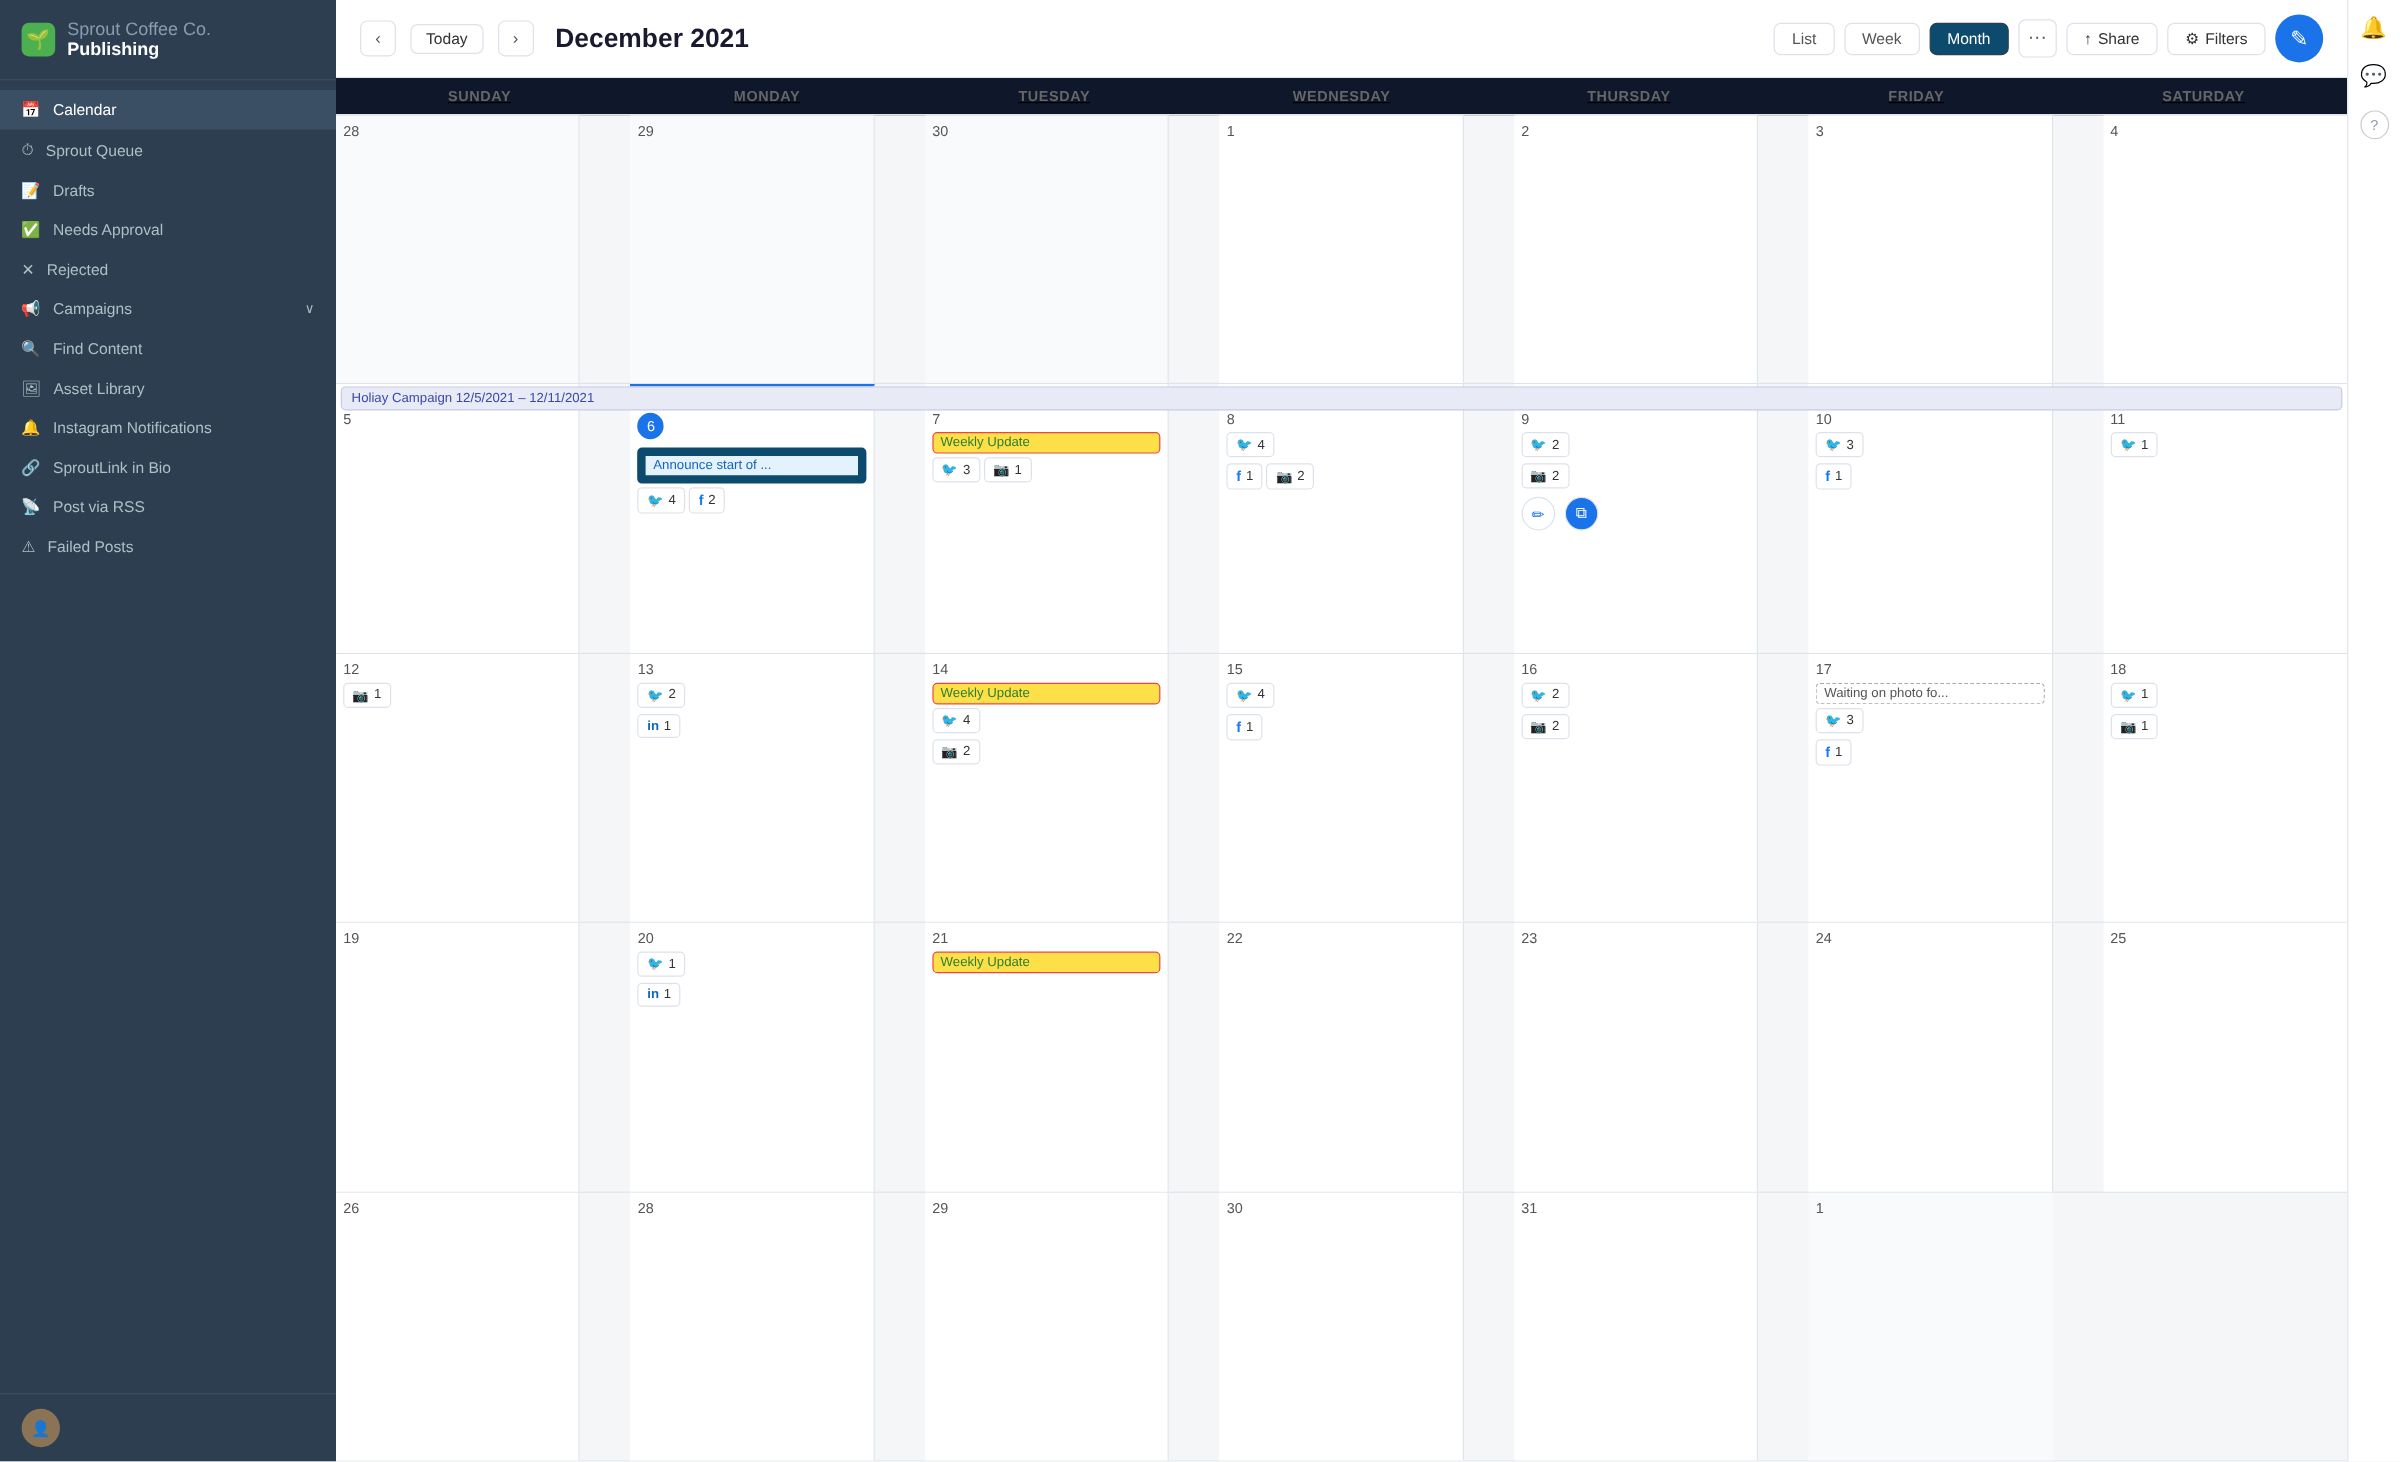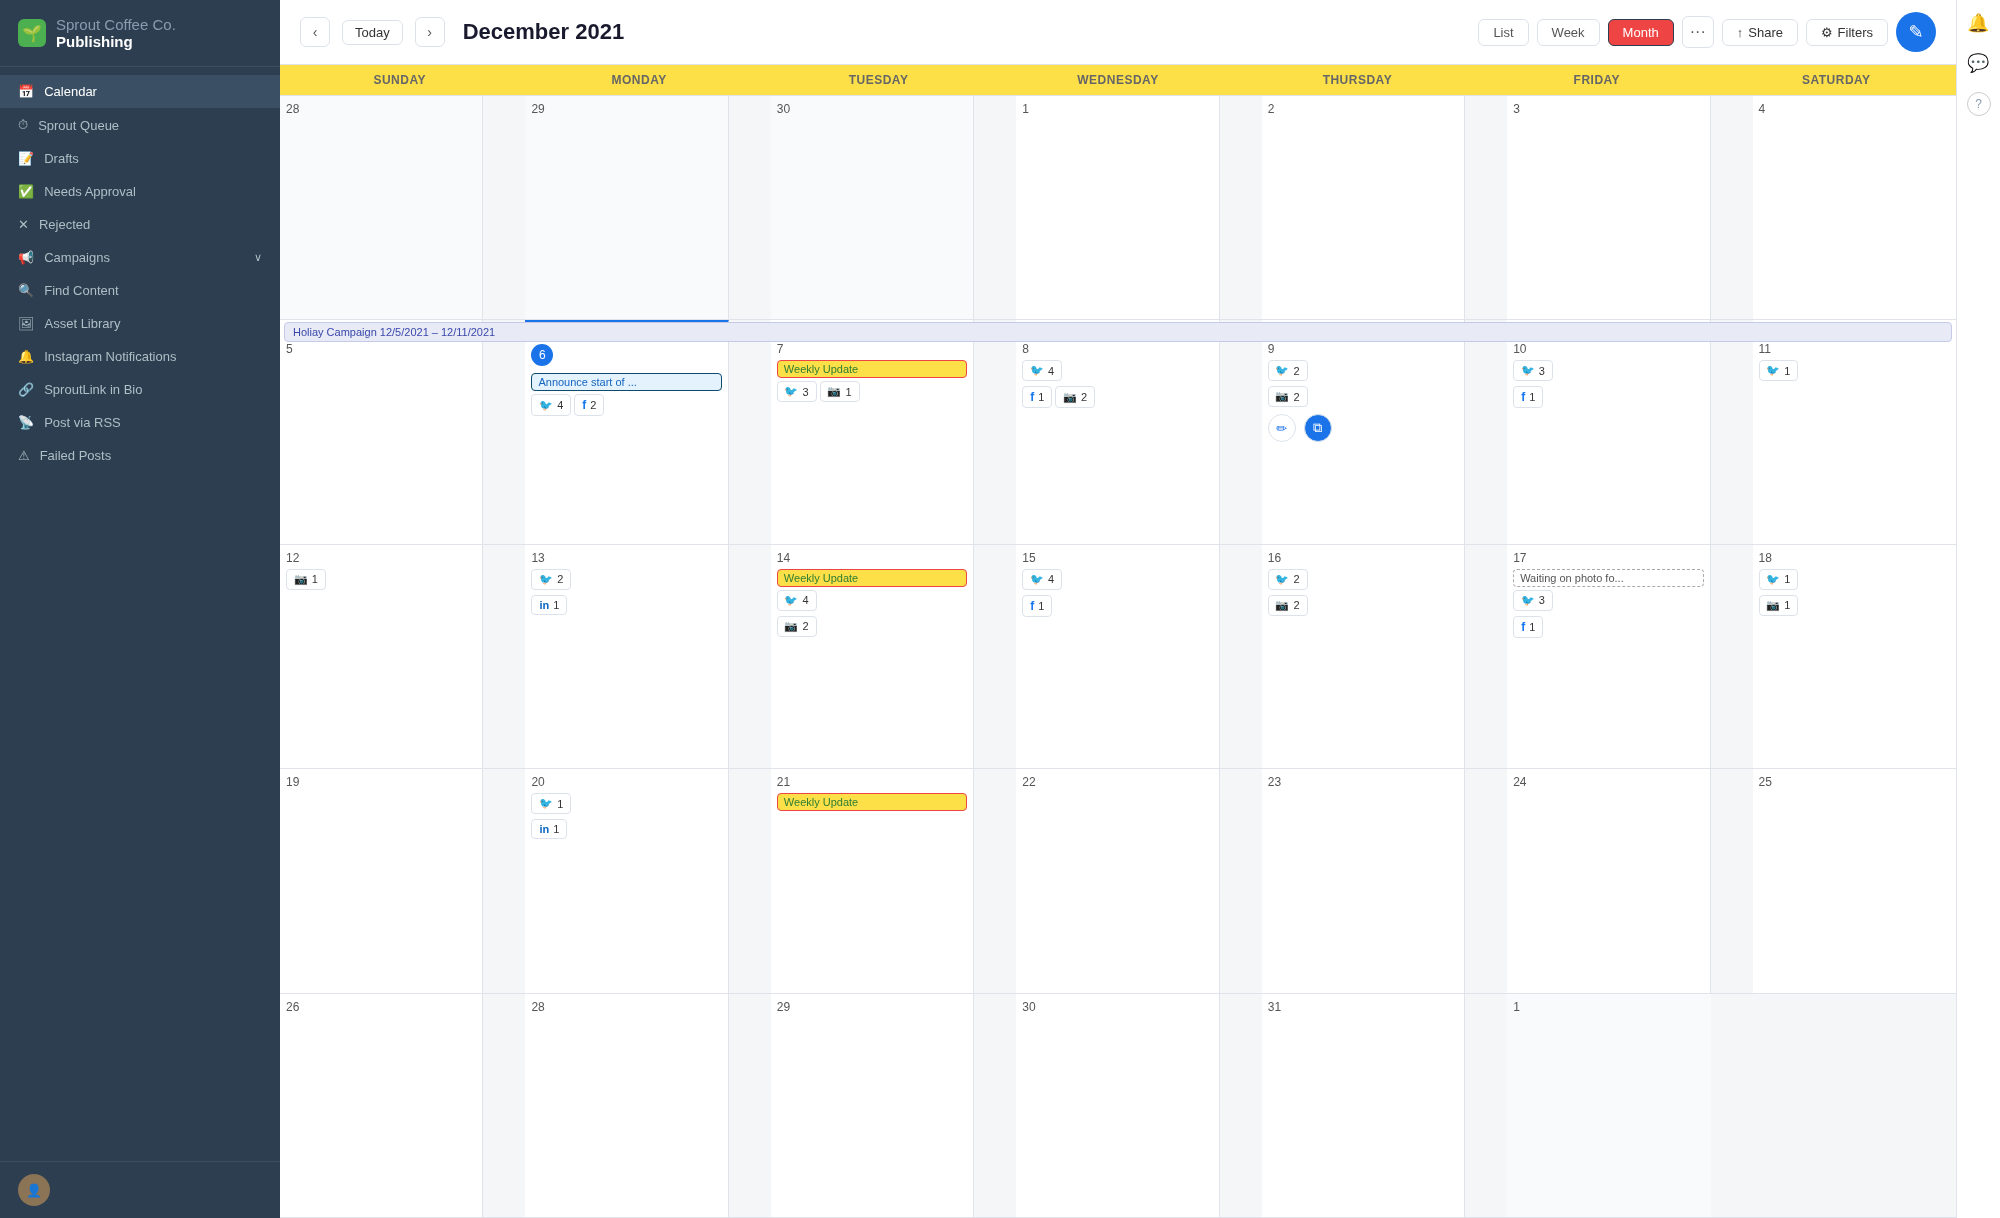--- a/index.html
+++ b/index.html
@@ -37,44 +37,44 @@
     
     .header {
       background: #fff; border-bottom: 1px solid #e0e4ea;
       padding: 12px 20px; display: flex; align-items: center; gap: 12px;
     }
     .nav-btn { background: none; border: 1px solid #dde2ea; border-radius: 6px; width: 30px; height: 30px; cursor: pointer; display: flex; align-items: center; justify-content: center; color: #555; font-size: 14px; }
     .today-btn { background: none; border: 1px solid #dde2ea; border-radius: 6px; padding: 4px 12px; cursor: pointer; font-size: 13px; color: #333; }
     .month-title { font-size: 22px; font-weight: 600; color: #1a1a2e; margin-left: 6px; }
     .header-right { margin-left: auto; display: flex; align-items: center; gap: 8px; }
     .view-btn { background: none; border: 1px solid #dde2ea; border-radius: 6px; padding: 5px 14px; cursor: pointer; font-size: 13px; color: #555; }
-    .view-btn.active { background: #ef4444; color: #fff; border-color: #2c3e50; }
+    .view-btn.active { background: #0c4a6e; color: #fff; border-color: #2c3e50; }
     .more-btn { background: none; border: 1px solid #dde2ea; border-radius: 6px; width: 32px; height: 32px; cursor: pointer; display: flex; align-items: center; justify-content: center; font-size: 16px; color: #555; }
     .share-btn { background: none; border: 1px solid #dde2ea; border-radius: 6px; padding: 5px 14px; cursor: pointer; font-size: 13px; color: #333; display: flex; align-items: center; gap: 5px; }
     .filters-btn { background: none; border: 1px solid #dde2ea; border-radius: 6px; padding: 5px 14px; cursor: pointer; font-size: 13px; color: #333; display: flex; align-items: center; gap: 5px; }
     .compose-btn { width: 40px; height: 40px; border-radius: 50%; background: #1a73e8; border: none; cursor: pointer; display: flex; align-items: center; justify-content: center; color: white; font-size: 18px; }
 
     
     .calendar { flex: 1; display: flex; flex-direction: column; overflow: hidden; }
-    .cal-days-header { display: grid; grid-template-columns: repeat(7, 1fr); border-bottom: 1px solid #e0e4ea; background: #fde047; }
+    .cal-days-header { display: grid; grid-template-columns: repeat(7, 1fr); border-bottom: 1px solid #e0e4ea; background: #0f172a; text-decoration: underline; }
     .cal-day-name { text-align: center; padding: 8px 4px; font-size: 12px; font-weight: 600; color: #666; text-transform: uppercase; letter-spacing: 0.5px; }
     .cal-body { flex: 1; display: grid; grid-template-rows: repeat(5, 1fr); overflow: hidden; }
     .cal-week { display: grid; grid-template-columns: repeat(7, 1fr); border-bottom: 1px solid #e0e4ea; gap: 42px; }
     .cal-cell { border-right: 1px solid #e0e4ea; padding: 6px 6px 4px; background: #fff; overflow: hidden; position: relative; min-height: 0; }
     .cal-cell.other-month { background: #f9fafb; }
     .cal-cell:last-child { border-right: none; }
     .cal-date { font-size: 12px; font-weight: 500; color: #555; margin-bottom: 4px; }
 
     
     .event-pill {
       border-radius: 4px; padding: 2px 6px; font-size: 11px; margin-bottom: 3px;
       cursor: pointer; white-space: nowrap; overflow: hidden; text-overflow: ellipsis;
     }
     .event-green { background: #fde047; color: #2e7d32; border: 1px solid #ef4444; }
-    .event-blue { background: #e3f2fd; color: #1565c0; border: 1px solid #0c4a6e; }
+    .event-blue { background: #e3f2fd; color: #1565c0; border: 7px solid #0c4a6e; }
 
     
     .social-badge {
       display: inline-flex; align-items: center; gap: 4px;
       border: 1px solid #dde2ea; border-radius: 4px;
       padding: 3px 7px; font-size: 11px; font-weight: 500;
       margin-bottom: 3px; cursor: pointer; background: #fff; color: #333;
       white-space: nowrap;
     }
     .twitter-icon { color: #1da1f2; }

